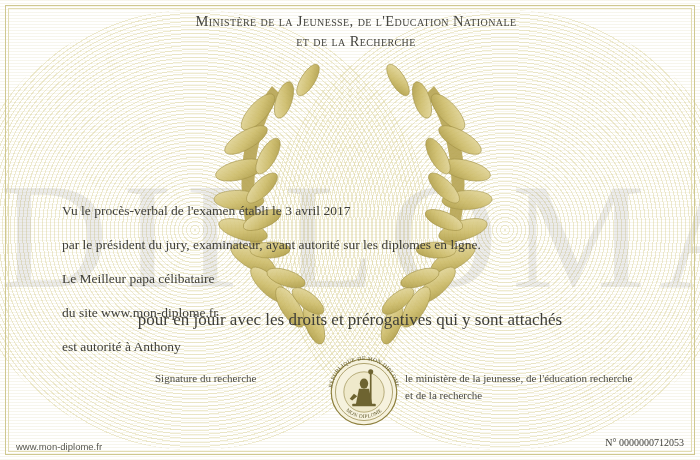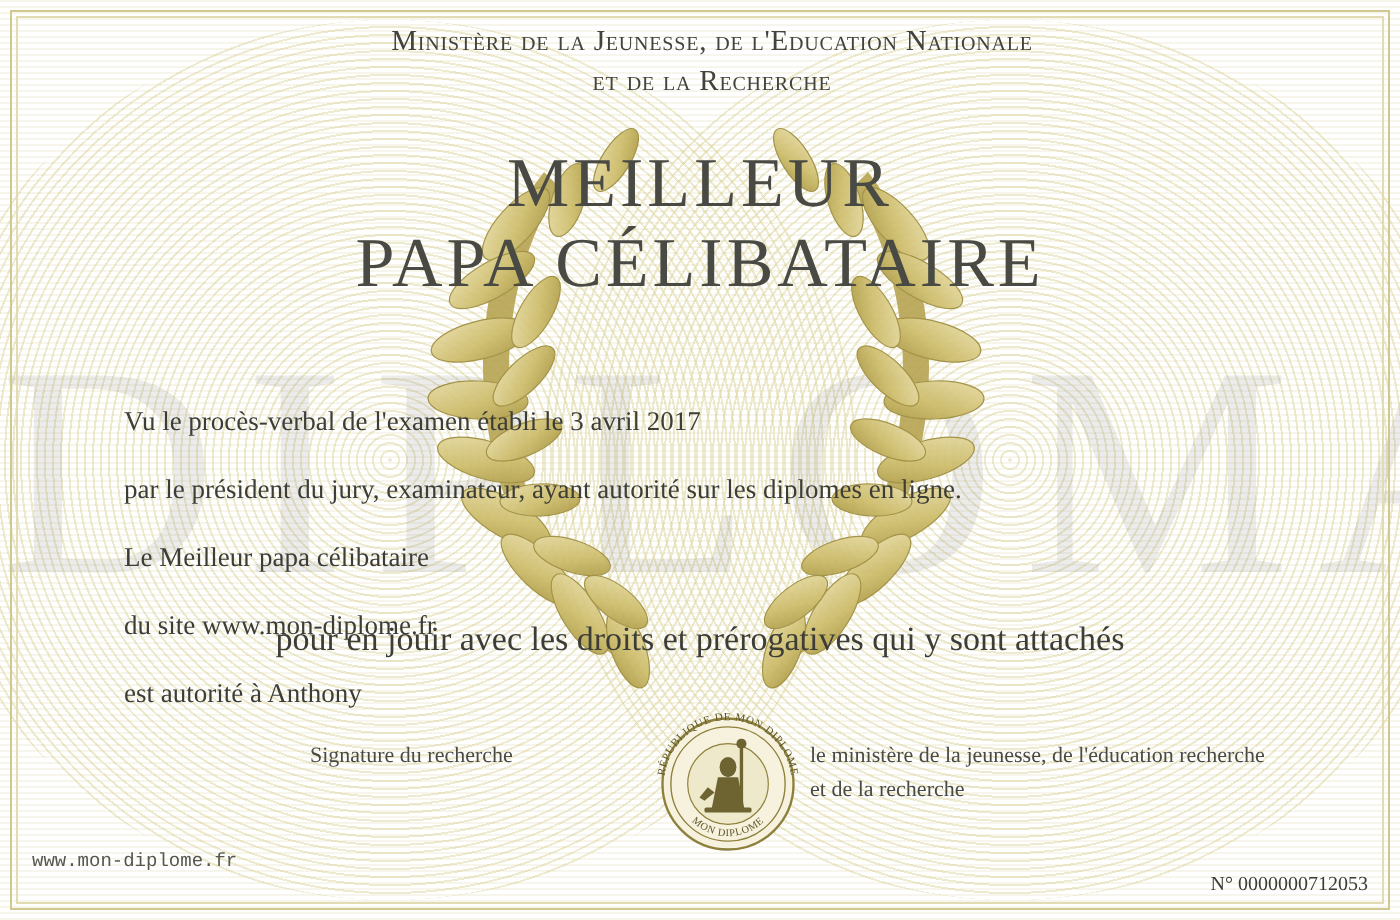--- a/index.html
+++ b/index.html
@@ -171,24 +171,24 @@
     left: 322px;
     top: 350px;
     width: 84px;
     height: 84px;
   }
 
   
   .footer-left {
     position: absolute;
     left: 16px;
-    bottom: 24px;
+    bottom: 8px;
     font-size: 9.5px;
     color: #56564f;
-    font-family: Liberation Mono, monospace;
+    font-family: Liberation Sans, sans-serif;
   }
   .footer-right {
     position: absolute;
     right: 16px;
     bottom: 12px;
     font-size: 10px;
     color: #3d3d38;
   }
 </style>
 </head>
@@ -264,22 +264,20 @@
   </svg>
 
   <div class="frame"></div>
   <div class="frame-inner"></div>
 
   <div class="ministry">
     <span>Ministère de la Jeunesse, de l'Education Nationale</span>
     <span class="l2">et de la Recherche</span>
   </div>
 
-  <div class="title1">MEILLEUR</div>
-  <div class="title2">PAPA CÉLIBATAIRE</div>
 
   <div class="body-text">
     <div>Vu le procès-verbal de l'examen établi le 3 avril 2017</div>
     <div>par le président du jury, examinateur, ayant autorité sur les diplomes en ligne.</div>
     <div>Le Meilleur papa célibataire</div>
     <div>du site www.mon-diplome.fr</div>
     <div>est autorité à Anthony</div>
   </div>
 
   <div class="closing">pour en jouir avec les droits et prérogatives qui y sont attachés</div>

